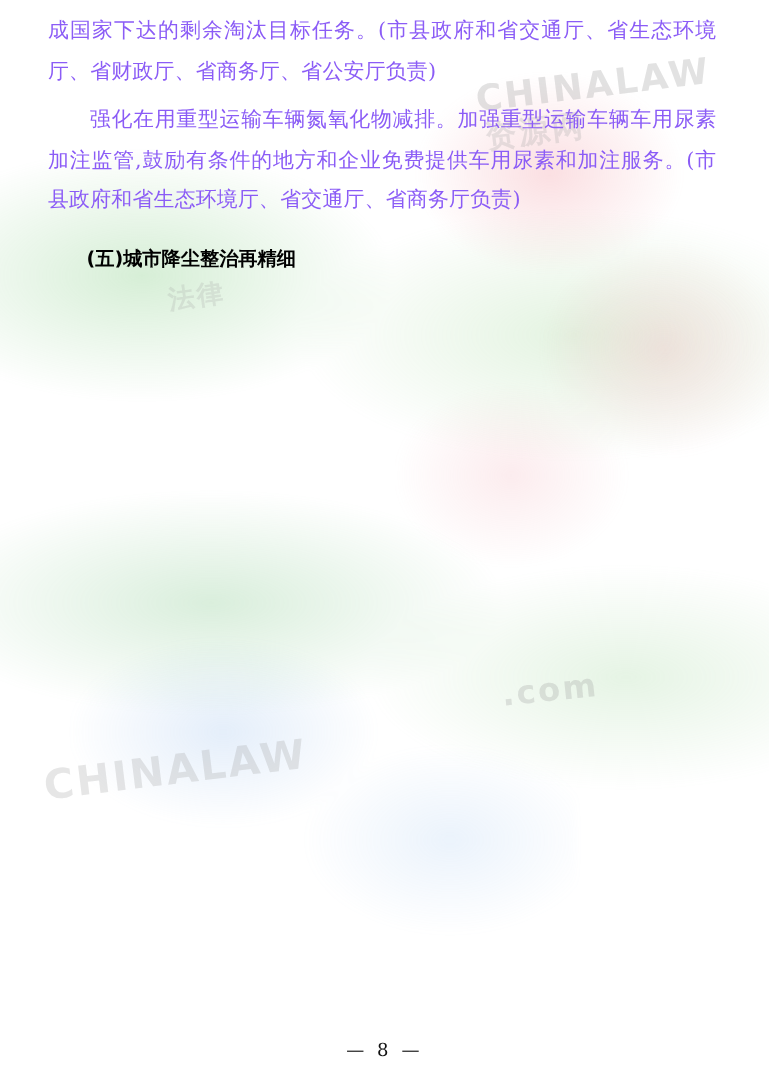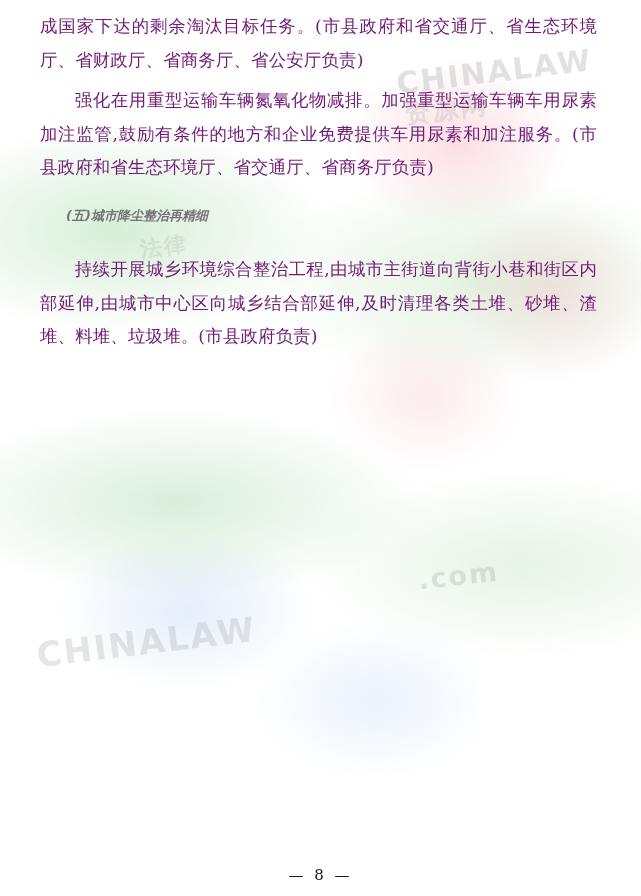--- a/index.html
+++ b/index.html
@@ -103,37 +103,36 @@
     position: relative;
     z-index: 2;
     padding: 10px 44px 0 40px;
     box-sizing: border-box;
     height: 896px;
   }
   p.para {
     margin: 0;
     font-size: 17.4px;
     line-height: 33.5px;
-    color: #701a75;
+    color: #8b5cf6;
     text-align: justify;
     text-justify: inter-ideograph;
     letter-spacing: 0.2px;
   }
   p.indent {
     text-indent: 2em;
   }
   h2.heading {
     margin: 0;
-    font-size: 13px;
+    font-size: 16px;
     line-height: 33.5px;
     font-weight: bold;
     font-family: "DejaVu Sans", "Liberation Sans", sans-serif;
     text-indent: 2em;
-    color: #737373;
-    font-style: italic;
+    color: #000000;
   }
   .gap {
     height: 7px;
   }
   #footer {
     position: absolute;
     left: 0;
     bottom: 12px;
     width: 641px;
     text-align: center;
@@ -168,17 +167,16 @@
 
   <div class="gap"></div>
 
   <h2 class="heading">(五)城市降尘整治再精细</h2>
   <div class="gap"></div>
 
   <div class="gap"></div>
 
   <div class="gap"></div>
 
-  <p class="para indent">持续开展城乡环境综合整治工程,由城市主街道向背街小巷和街区内部延伸,由城市中心区向城乡结合部延伸,及时清理各类土堆、砂堆、渣堆、料堆、垃圾堆。(市县政府负责)</p>
 
 </div>
 
 <div id="footer">— 8 —</div>
 
 </body></html>

